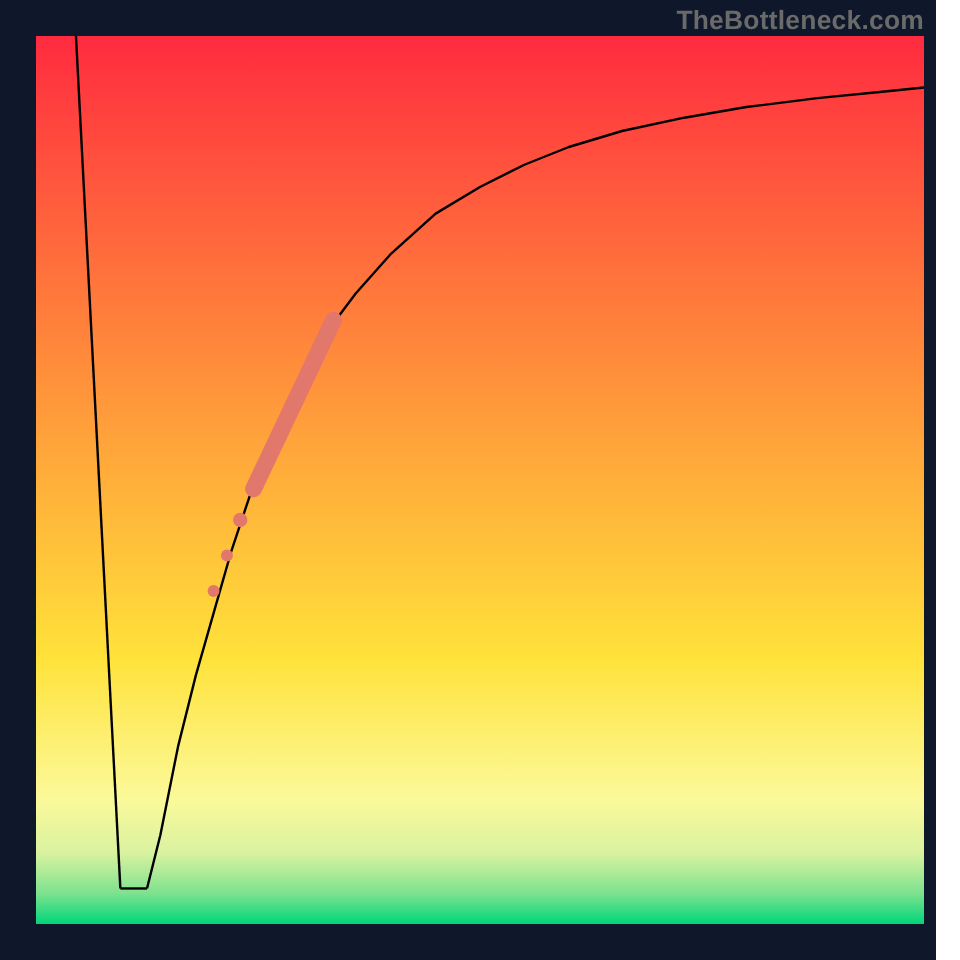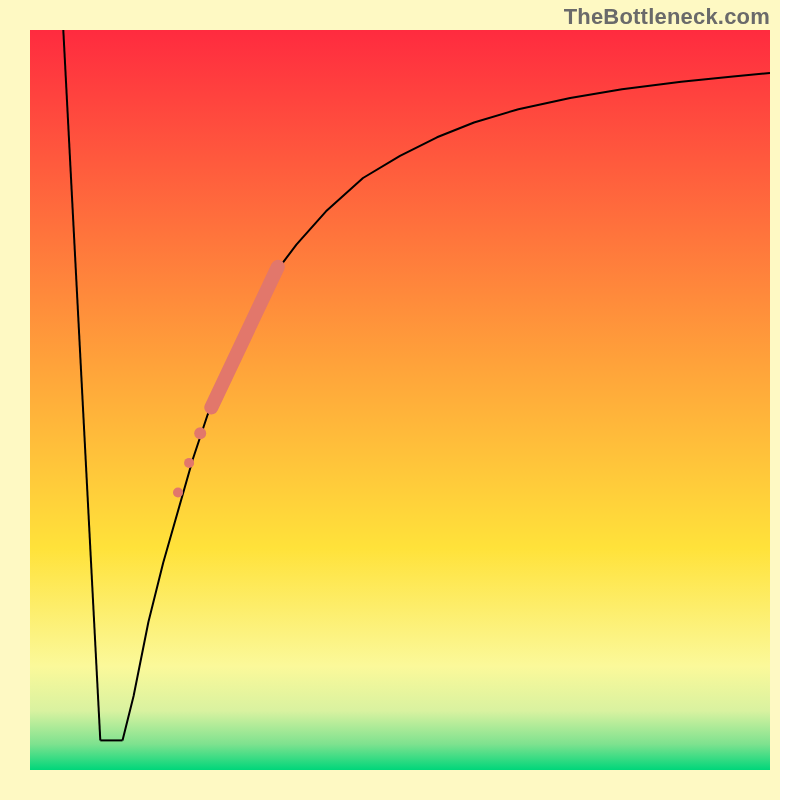--- a/index.html
+++ b/index.html
@@ -7,21 +7,21 @@
     padding: 0;
     width: 800px;
     height: 800px;
     overflow: hidden;
     background: #fff;
   }
   .frame {
     position: relative;
     width: 780px;
     height: 800px;
-    background: #fef9c3;
+    background: #0f172a;
   }
   .watermark {
     position: absolute;
     top: 4px;
     right: 10px;
     font-family: Arial, Helvetica, sans-serif;
     font-size: 22px;
     font-weight: 600;
     color: #6a6a6a;
     letter-spacing: 0.2px;

